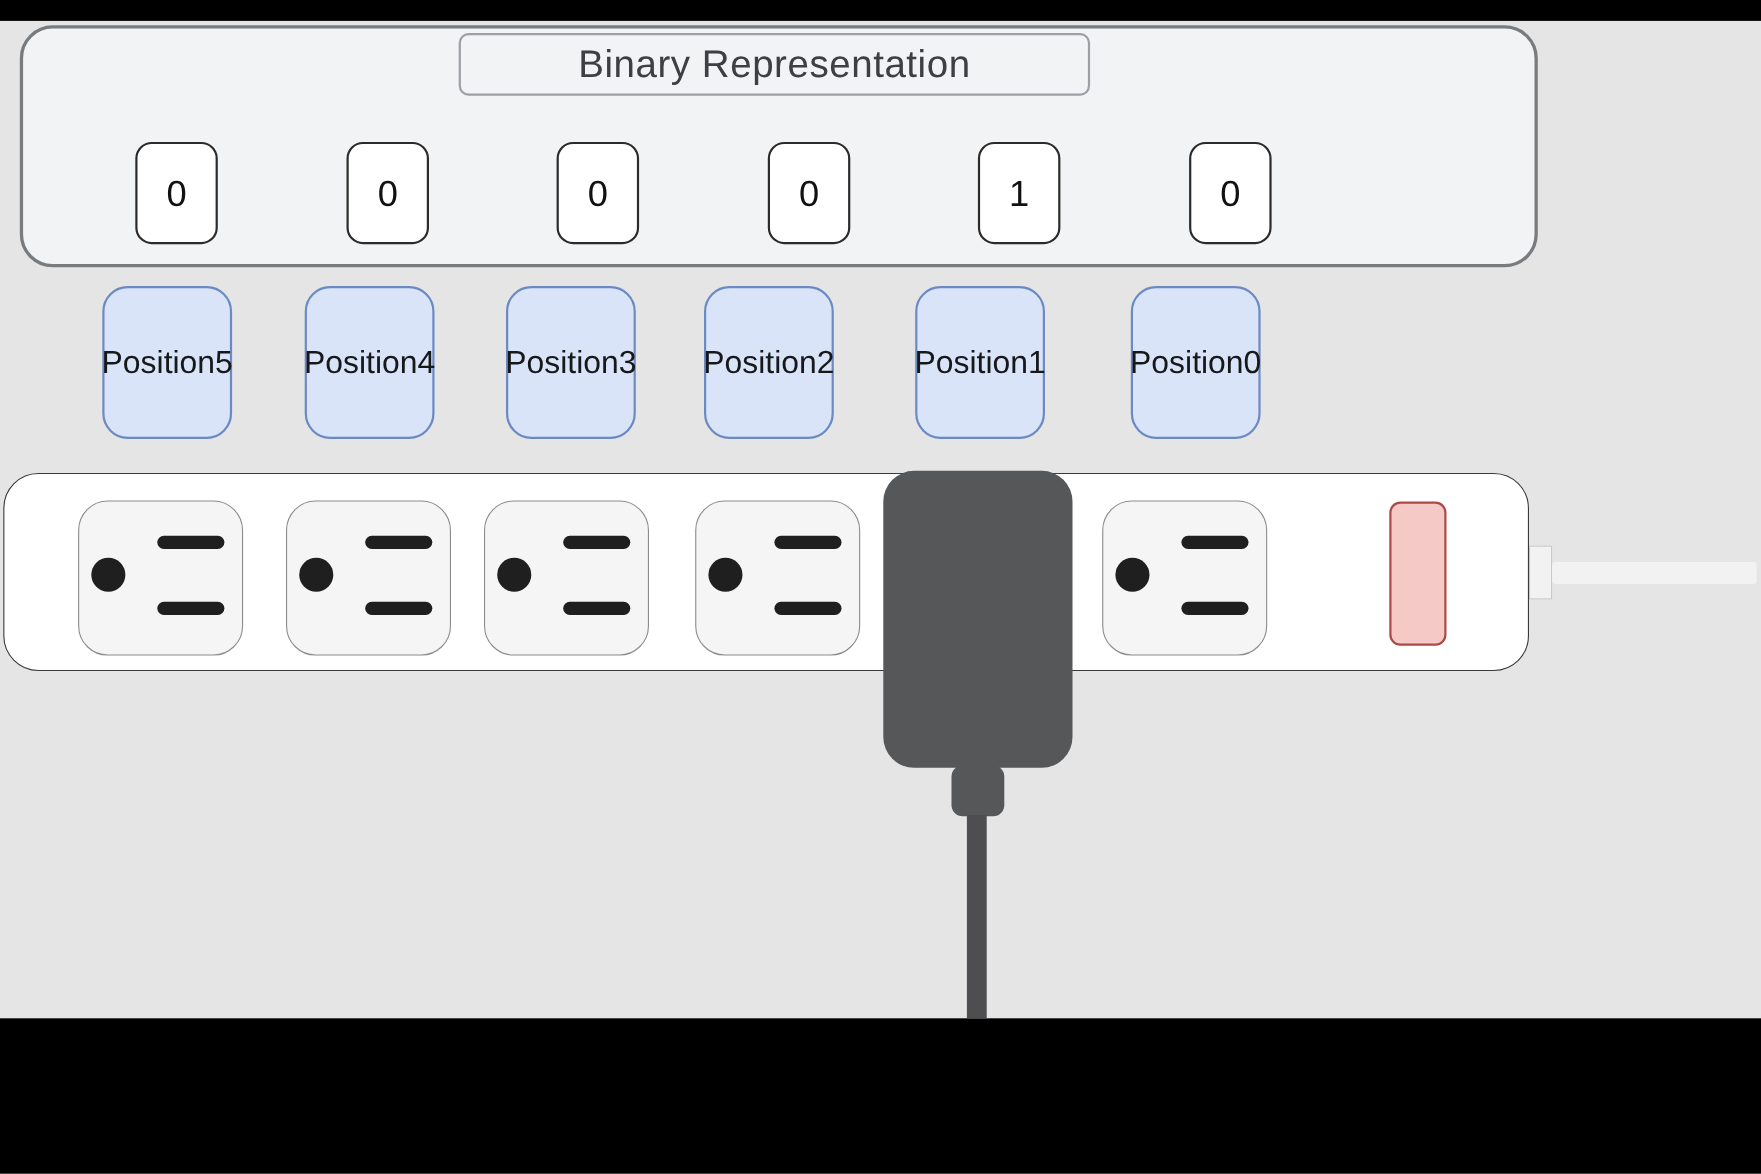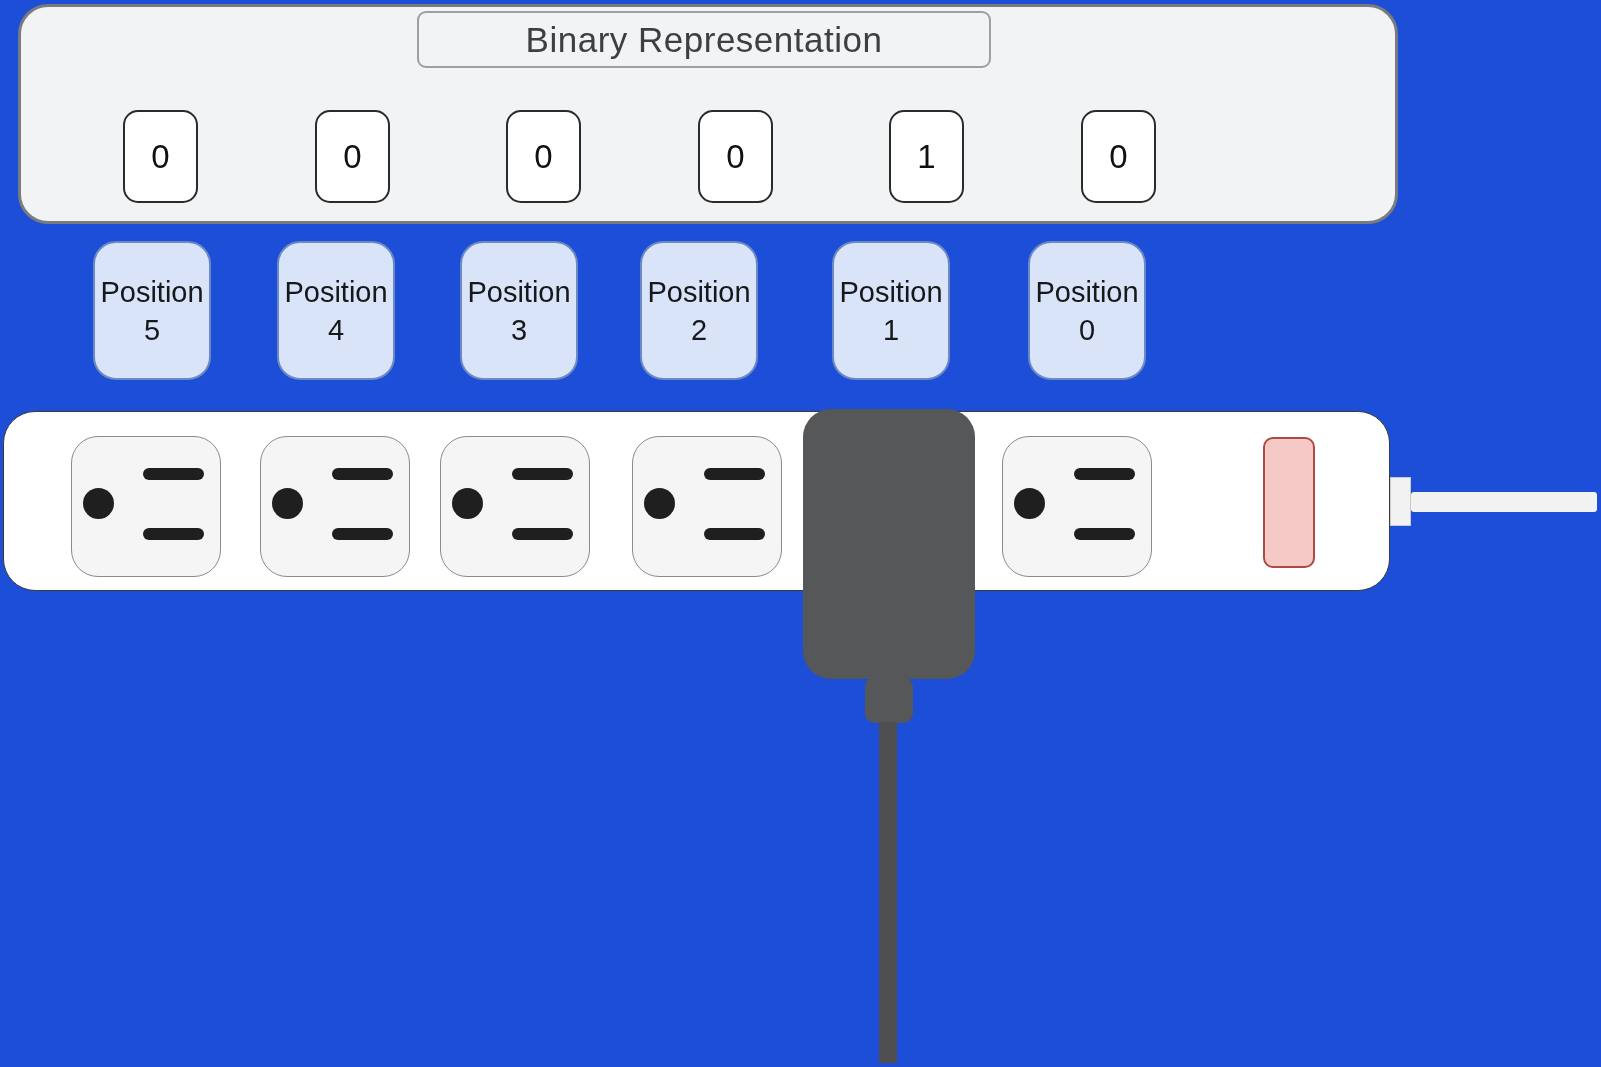--- a/index.html
+++ b/index.html
@@ -1,19 +1,20 @@
 <!DOCTYPE html>
 <html><head>
 <meta charset="utf-8">
 <style>
   html, body { margin: 0; padding: 0; background: #000; }
   .canvas {
-    position: relative; width: 1601px; height: 1067px;
-    background: #1d4ed8; overflow: hidden;
+    position: relative; width: 1601px; height: 907px;
+    background: #e5e5e5; overflow: hidden;
     font-family: "Liberation Sans", sans-serif;
+    margin-top: 19px;
   }
   
   .panel {
     position: absolute; left: 18px; top: 4px; width: 1380px; height: 220px;
     background: #f1f3f4; border: 3px solid #797c7f; border-radius: 30px;
     box-sizing: border-box;
   }
   .title-box {
     position: absolute; left: 396px; top: 4px; width: 574px; height: 57px;
     border: 2px solid #9ba0a5; border-radius: 9px; box-sizing: border-box;
@@ -28,21 +29,21 @@
     font-size: 33px; color: #111;
   }
   .bit.b5 { left: 102px; }  .bit.b4 { left: 294px; }  .bit.b3 { left: 485px; }
   .bit.b2 { left: 677px; }  .bit.b1 { left: 868px; }  .bit.b0 { left: 1060px; }
 
   
   .pos {
     position: absolute; top: 241px; width: 118px; height: 139px;
     background: #d9e4f8; border: 2px solid #6b8ac4; border-radius: 23px;
     box-sizing: border-box;
-    display: flex; flex-direction: column; align-items: center; justify-content: center;
+    display: flex; flex-direction: row; align-items: center; justify-content: center;
     font-size: 29px; line-height: 38px; color: #16181a; text-align: center;
   }
   .pos.p5 { left: 93px; }  .pos.p4 { left: 277px; }  .pos.p3 { left: 460px; }
   .pos.p2 { left: 640px; } .pos.p1 { left: 832px; }  .pos.p0 { left: 1028px; }
 
   
   .strip {
     position: absolute; left: 3px; top: 411px; width: 1387px; height: 180px;
     background: #ffffff; border: 1px solid #3a3a3a; border-radius: 32px;
     box-sizing: border-box;

